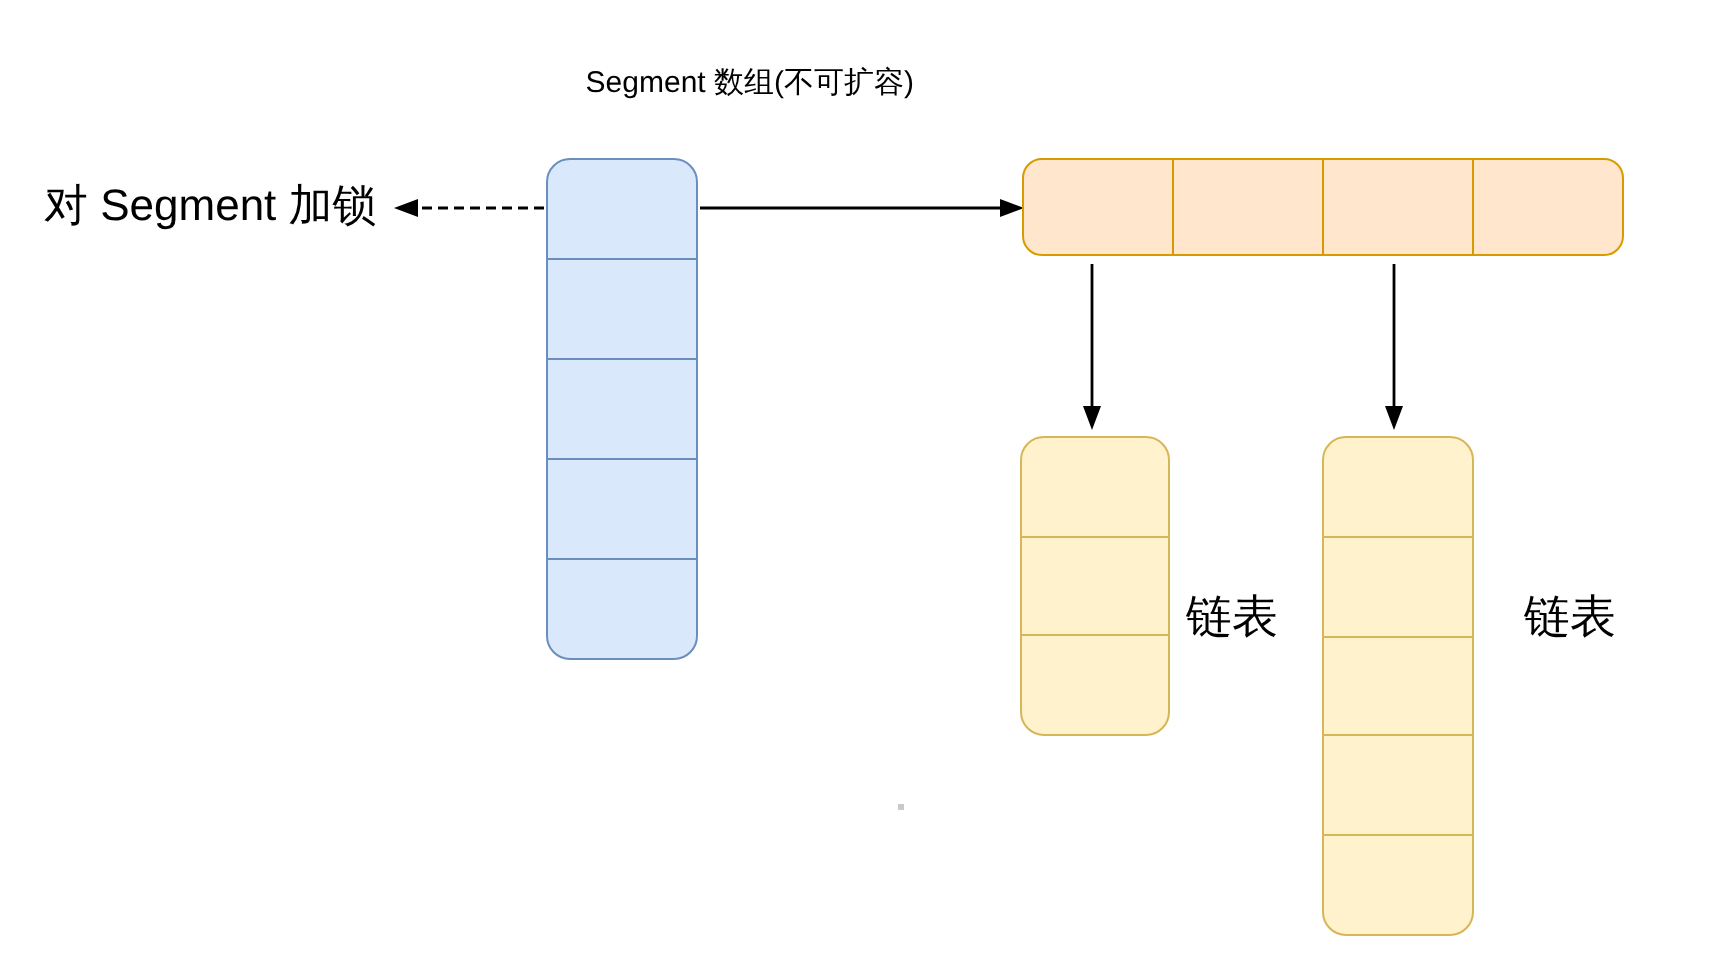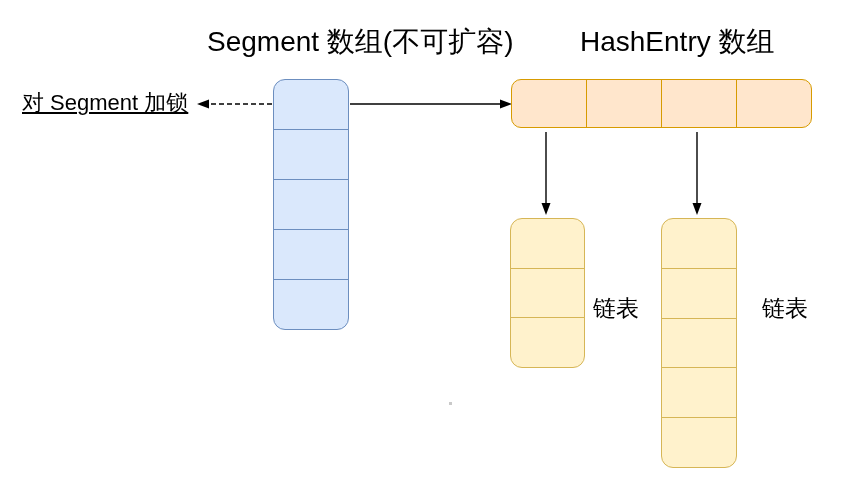--- a/index.html
+++ b/index.html
@@ -29,27 +29,27 @@
   .arrows polygon {
     fill: var(--arrow, #000);
     stroke: none;
   }
   .label, .title {
     position: absolute;
     white-space: nowrap;
     color: var(--text, #000);
   }
   .title {
-    font-size: 28px;
+    font-size: 15px;
     line-height: 26px;
-    text-align: left;
+    text-align: right;
   }
   .title.t1 { left: 207px; top: 29px; width: 250px; }
   .title.t2 { left: 580px; top: 29px; width: 167px; }
-  .label.lock { left: 22px; top: 91px; font-size: 22px; line-height: 24px; text-decoration: underline; }
+  .label.lock { left: 22px; top: 91px; font-size: 22px; line-height: 24px; }
   .label.ll { font-size: 23px; line-height: 25px; margin-top: 28px; }
   .label.ll1 { left: 593px; top: 268px; }
   .label.ll2 { left: 762px; top: 268px; }
 
   .arr {
     position: absolute;
     display: flex;
     box-sizing: border-box;
     overflow: hidden;
   }
@@ -108,21 +108,20 @@
       <polygon points="546,215 541.5,203 550.5,203"></polygon>
     </g>
     <g>
       <line x1="697" y1="132" x2="697" y2="204"></line>
       <polygon points="697,215 692.5,203 701.5,203"></polygon>
     </g>
   </svg>
 
   <div class="title t1">Segment 数组(不可扩容)</div>
 
-  <div class="title t2">HashEntry 数组</div>
 
   <div class="label lock">对 Segment 加锁</div>
 
   <div class="arr varray segment">
       <div class="cell"></div>
       <div class="cell"></div>
       <div class="cell"></div>
       <div class="cell"></div>
       <div class="cell"></div>
     </div>

